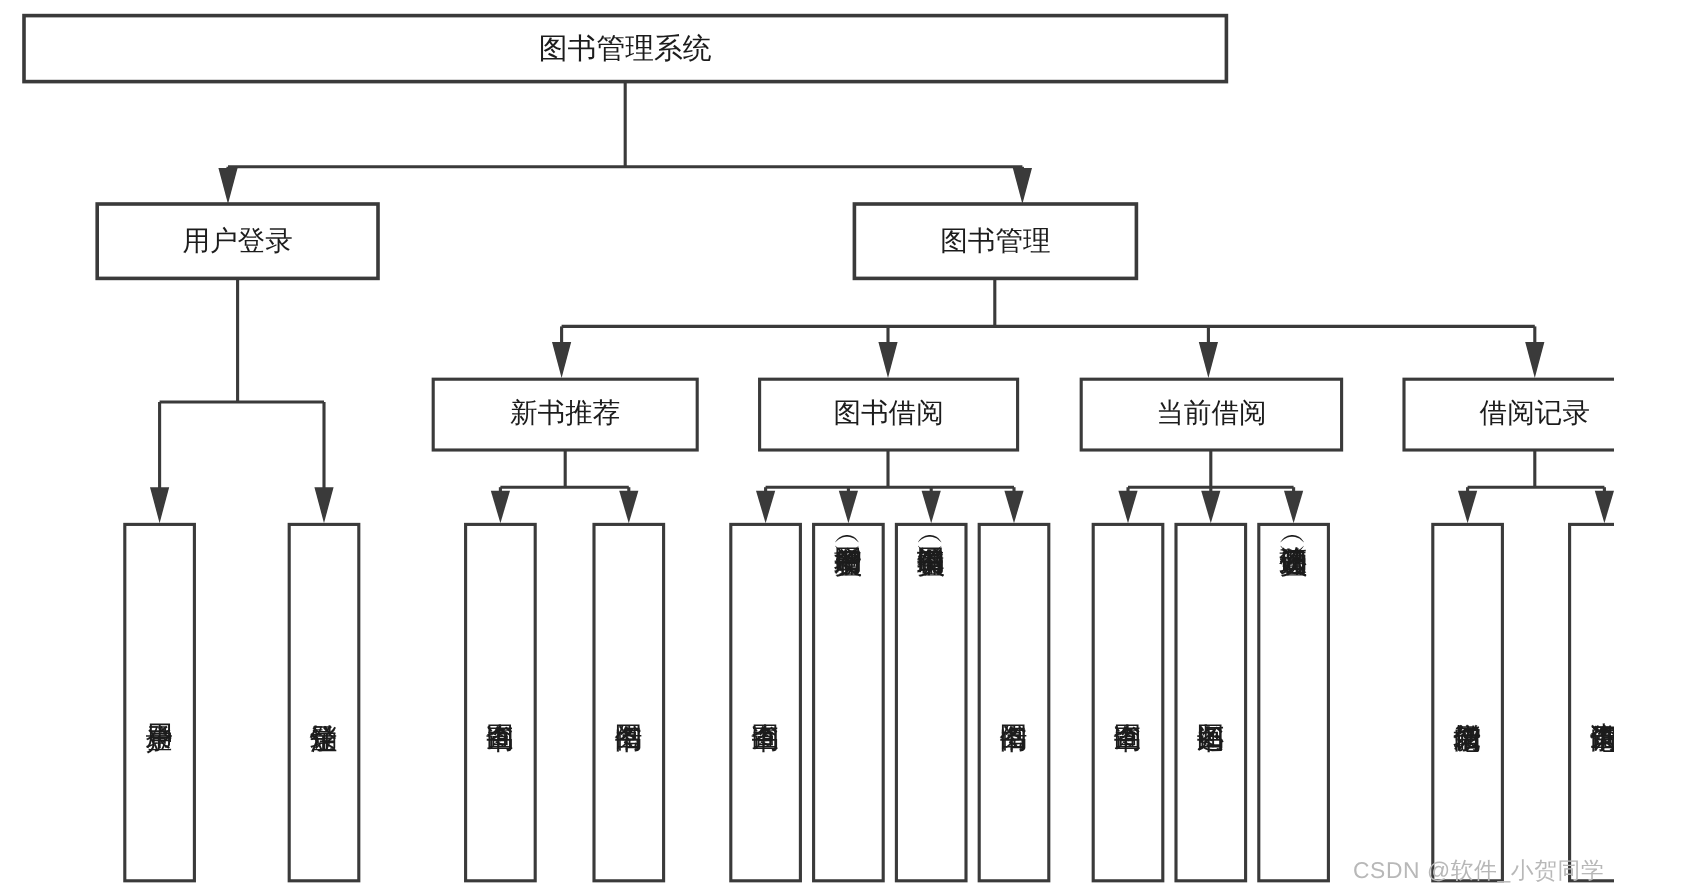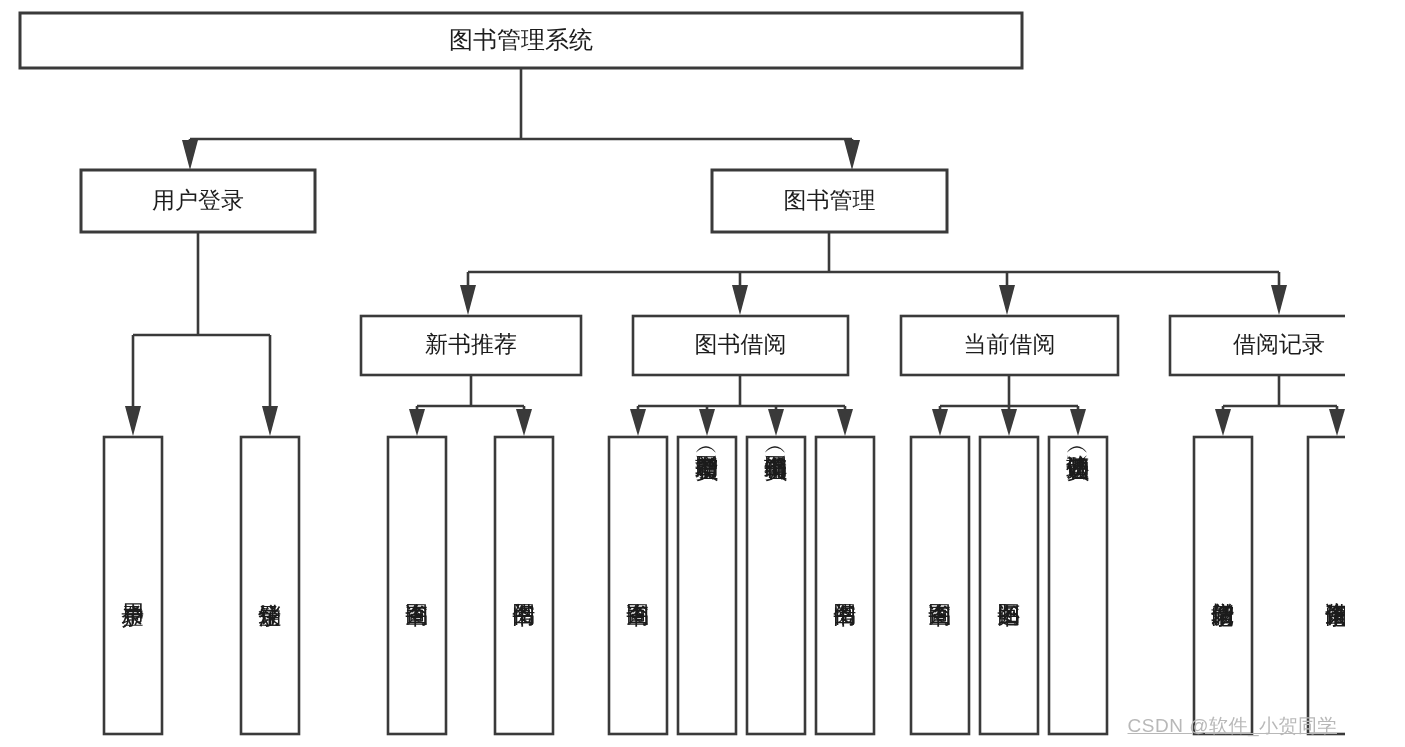--- a/index.html
+++ b/index.html
@@ -73,21 +73,20 @@
   .watermark {
     position: absolute;
     right: 8px;
     bottom: 8px;
     font-family: "Liberation Sans", "DejaVu Sans", sans-serif;
     font-size: 19px;
     color: #b8b8b8;
     letter-spacing: 0.5px;
     pointer-events: none;
     user-select: none;
-    text-decoration: underline;
   }
 </style>
 </head>
 <body>
 
 <div id="diagram-root">
 
   <svg class="canvas" viewBox="0 0 1405 747">
 
     <g>

